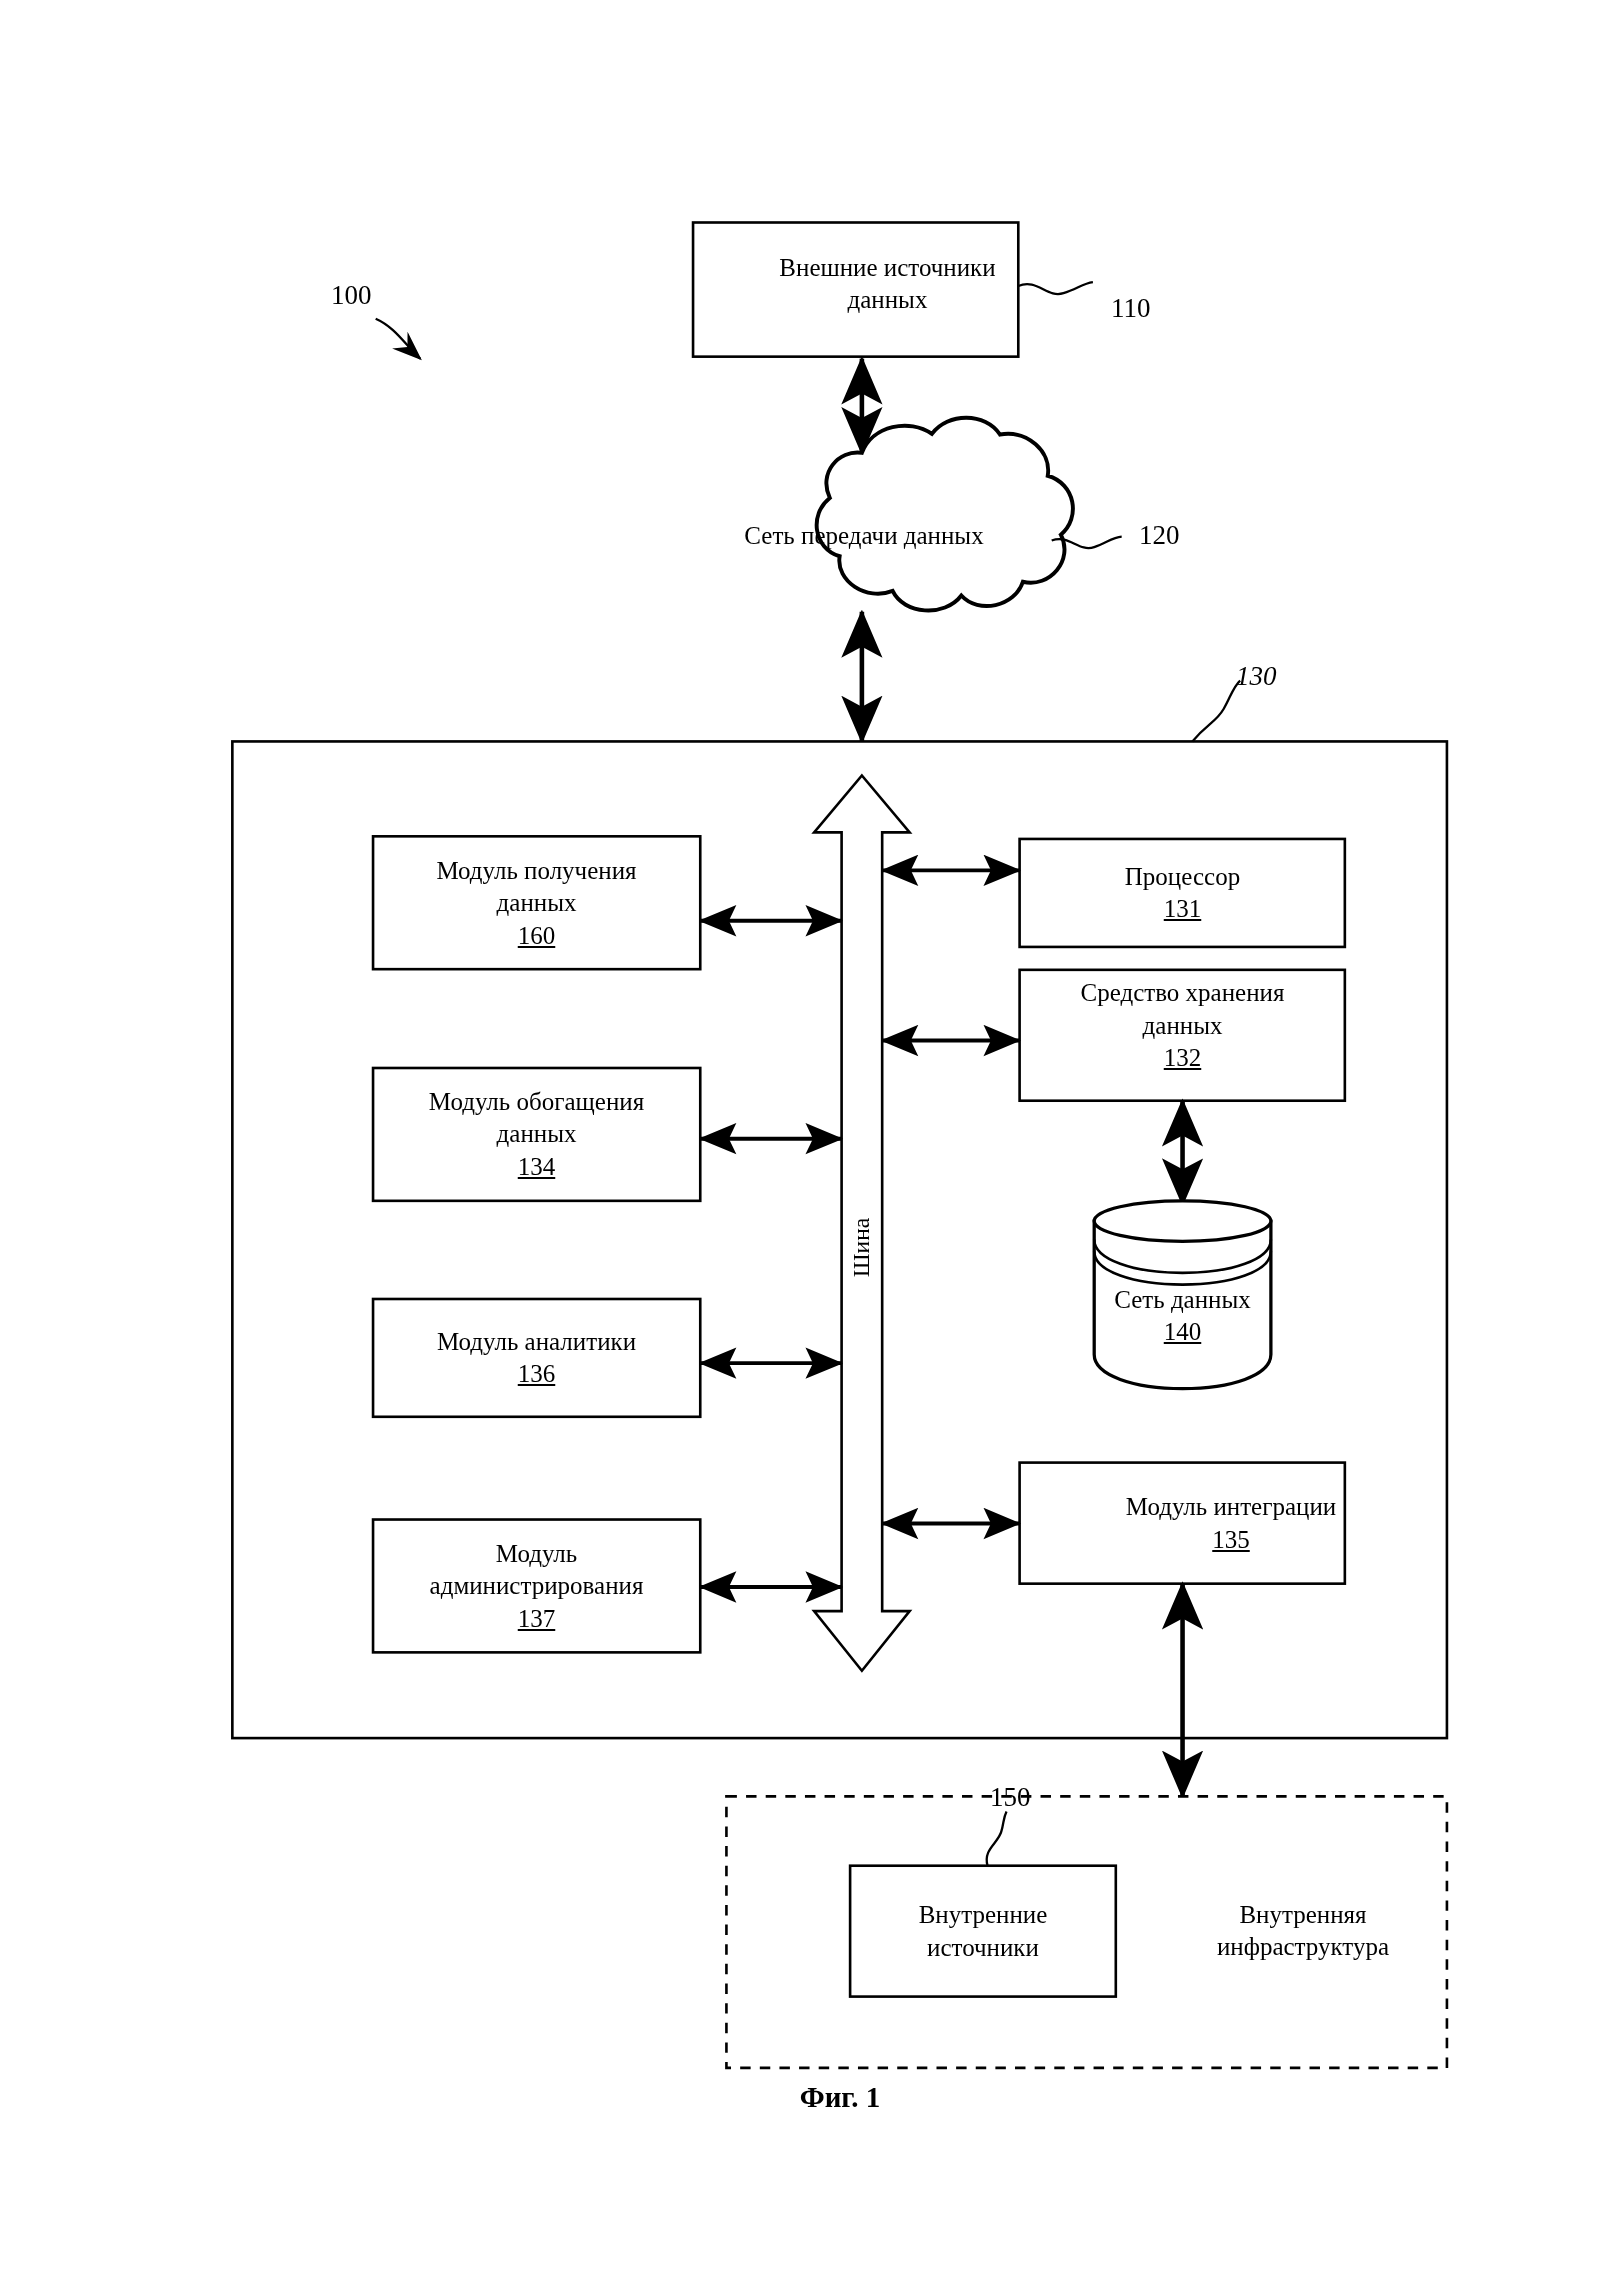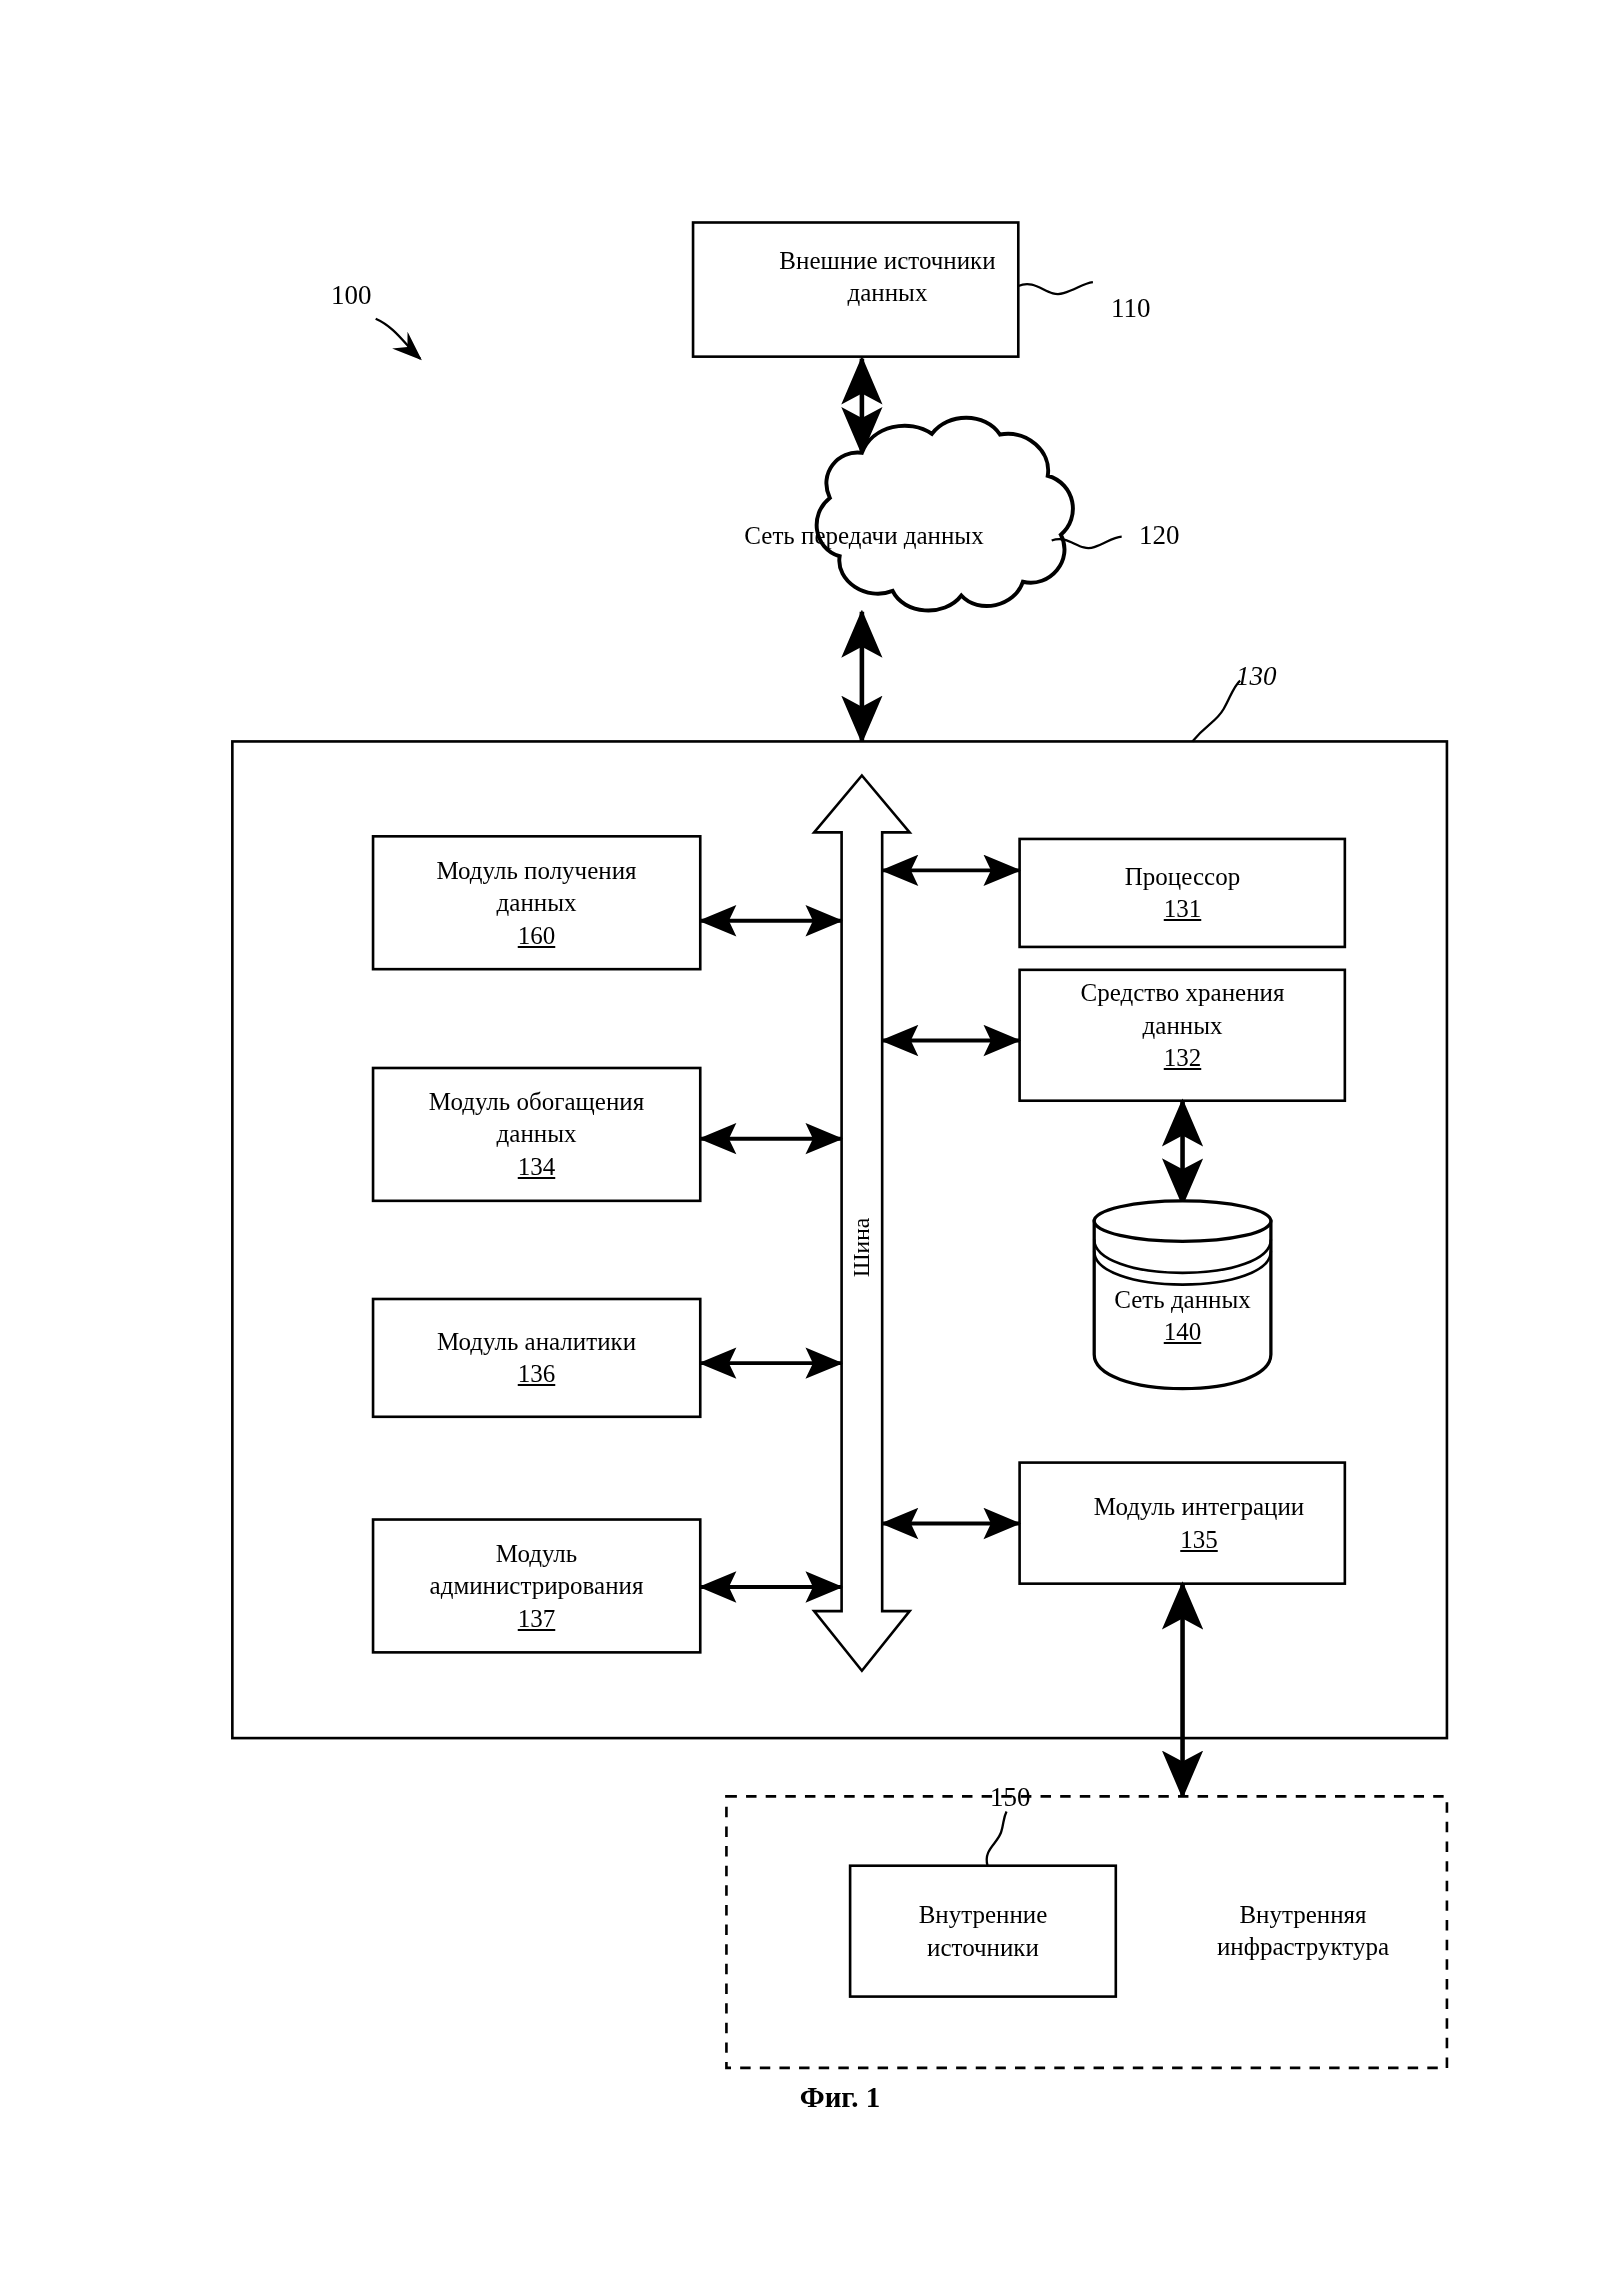--- a/index.html
+++ b/index.html
@@ -138,21 +138,21 @@
 
     <rect x="1110" y="2745" width="1101" height="415" fill="#fff" stroke="#000" stroke-width="4" stroke-dasharray="16 14"></rect>
 
     <rect x="1299" y="2851" width="406" height="200" fill="#fff" stroke="#000" stroke-width="4"></rect>
 
     <path d="M1509 2851 C1502,2826 1525,2817 1530,2799 C1534,2786 1533,2778 1538,2768" fill="none" stroke="#000" stroke-width="3.5"></path>
   </svg>
 
   <div class="refnum" style="left:331px;top:280px;">100</div>
 
-  <div class="node-label" style="left:693px;top:210px;width:389px;height:134px;justify-content:center;">
+  <div class="node-label" style="left:693px;top:217px;width:389px;height:134px;justify-content:center;">
     <span class="ttl">Внешние источники
 данных</span>
   </div>
   <div class="refnum" style="left:1111px;top:265px;margin-top:28px;">110</div>
 
   <div class="node-label" style="left:733px;top:517px;width:262px;height:39px;">
     <span class="ttl">Сеть передачи данных</span>
   </div>
   <div class="refnum" style="left:1139px;top:520px;">120</div>
 
@@ -192,21 +192,21 @@
     <span class="ttl">Средство хранения
 данных</span>
     <span class="num">132</span>
   </div>
 
   <div class="node-label" style="left:1094px;top:1257px;width:177px;height:118px;">
     <span class="ttl">Сеть данных</span>
     <span class="num">140</span>
   </div>
 
-  <div class="node-label" style="left:1020px;top:1463px;width:358px;height:121px;">
+  <div class="node-label" style="left:1020px;top:1463px;width:358px;height:121px;padding-left:32px;">
     <span class="ttl">Модуль интеграции</span>
     <span class="num">135</span>
   </div>
 
   <div class="refnum" style="left:990px;top:1782px;">150</div>
 
   <div class="node-label" style="left:850px;top:1866px;width:266px;height:131px;">
     <span class="ttl">Внутренние
 источники</span>
   </div>

